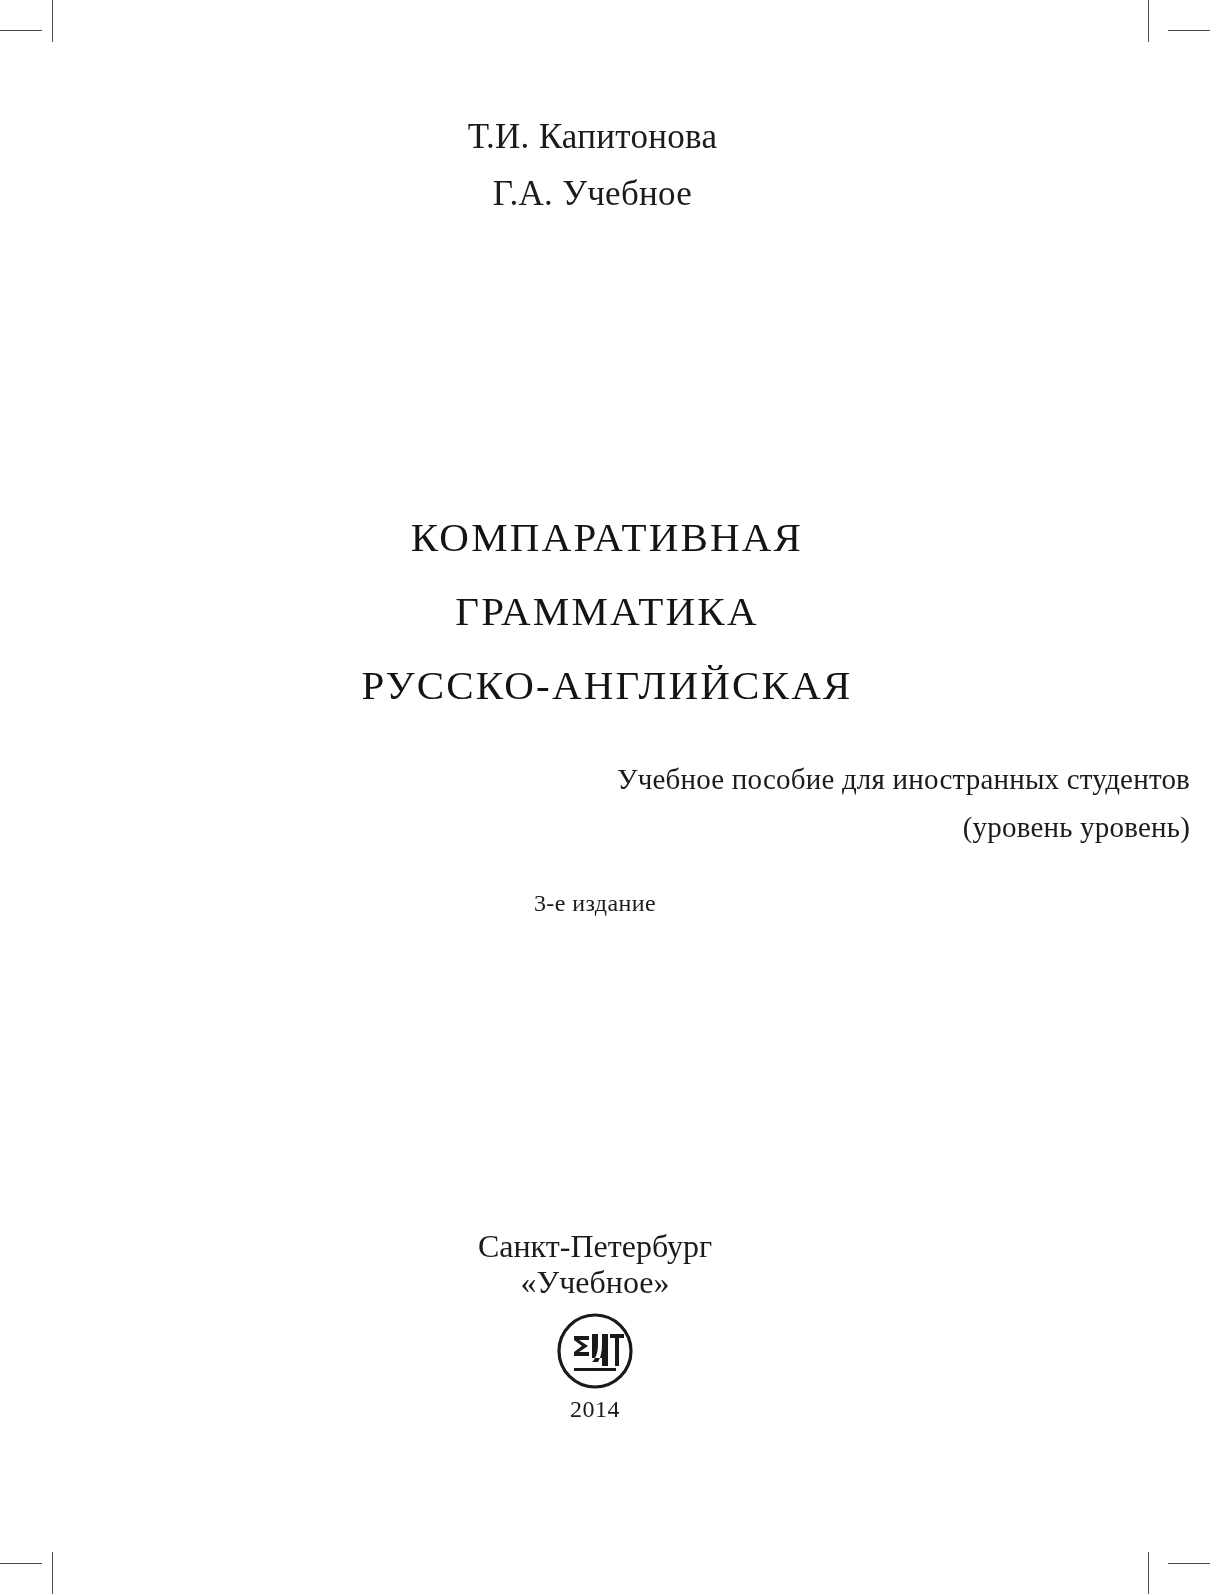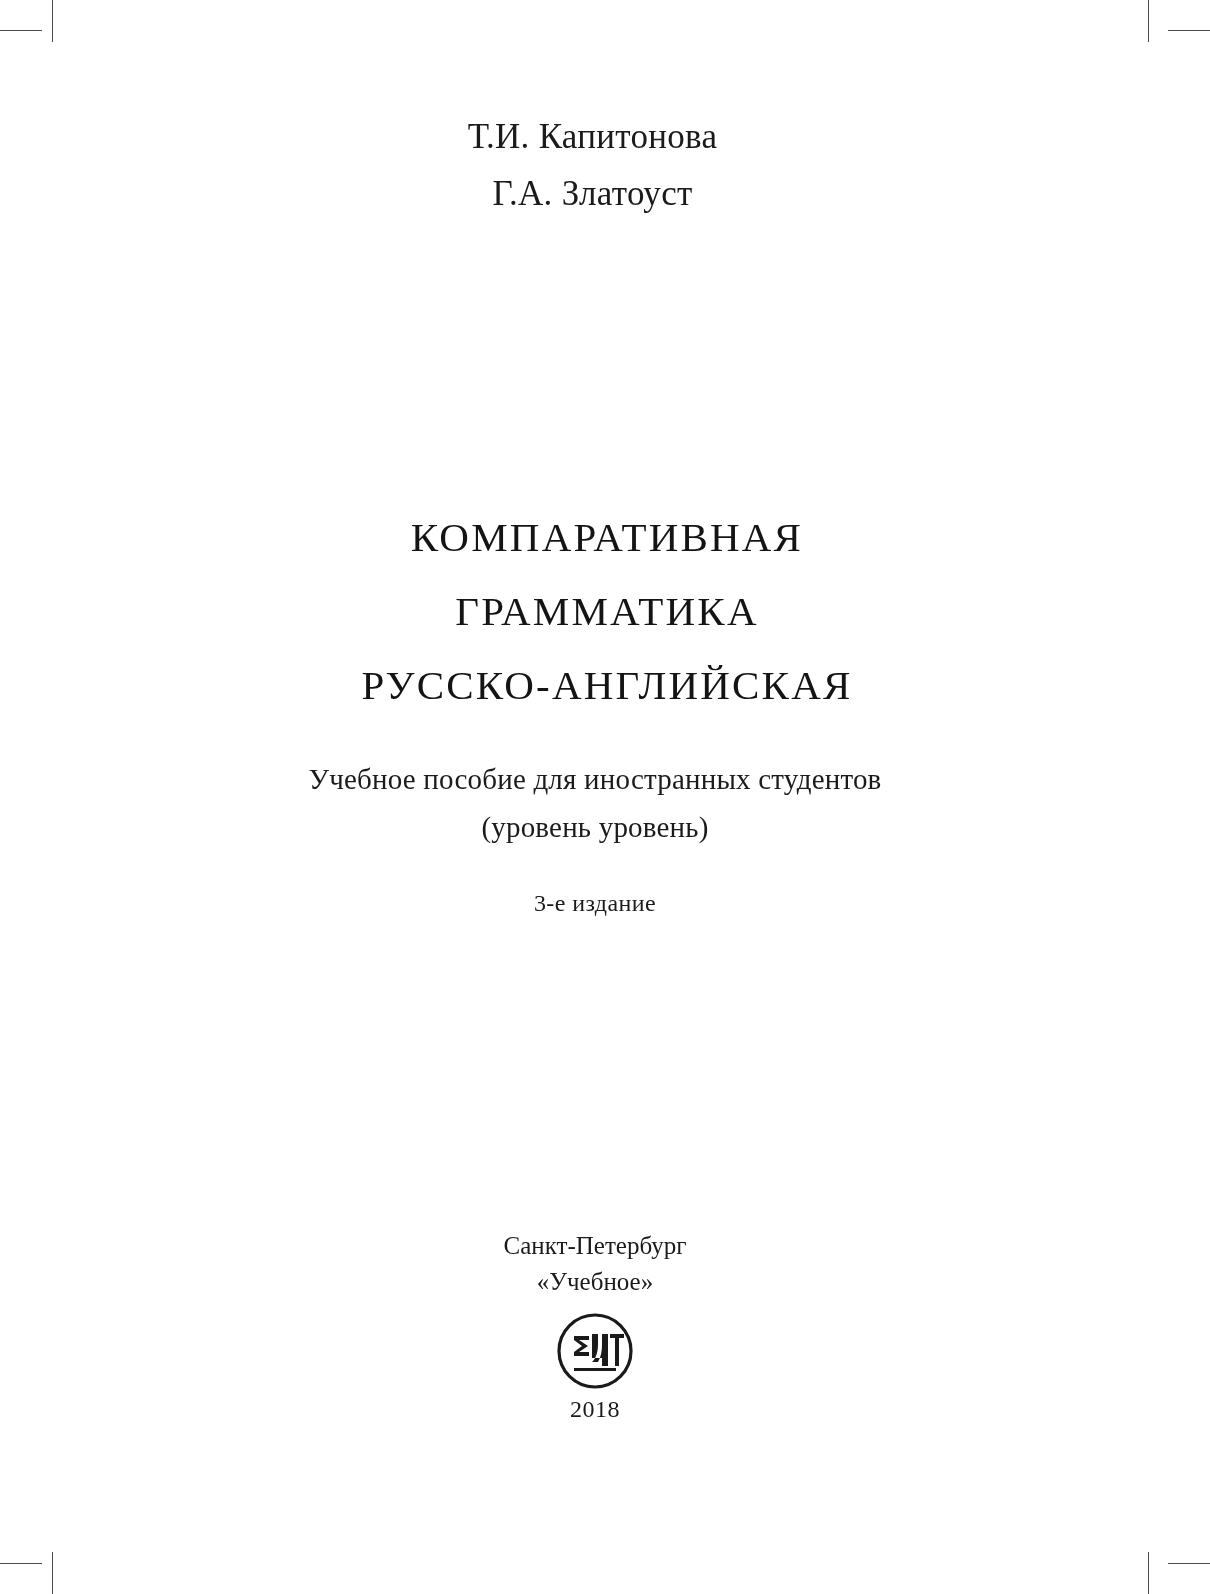--- a/index.html
+++ b/index.html
@@ -71,21 +71,21 @@
     line-height: 74px;
     letter-spacing: 2.2px;
     color: #141414;
   }
 
   .subtitle-block {
     position: absolute;
     left: 0;
     top: 755px;
     width: 1190px;
-    text-align: center;
+    text-align: right;
   }
   .subtitle-line {
     font-size: 29px;
     line-height: 48px;
     letter-spacing: 0.2px;
     color: #1b1b1b;
   }
 
   .edition {
     position: absolute;
@@ -99,21 +99,21 @@
   }
 
   .imprint {
     position: absolute;
     left: 0;
     top: 1228px;
     width: 1190px;
     text-align: center;
   }
   .imprint-line {
-    font-size: 25px;
+    font-size: 32px;
     line-height: 36px;
     color: #1b1b1b;
   }
 
   .logo-wrap {
     position: absolute;
     left: 0;
     top: 1312px;
     width: 1190px;
     text-align: center;
@@ -147,21 +147,21 @@
   <div class="crop h crop-tr-h"></div>
   <div class="crop v crop-bl-v"></div>
   <div class="crop h crop-bl-h"></div>
   <div class="crop v crop-br-v"></div>
   <div class="crop h crop-br-h"></div>
 
   <div class="content">
 
     <div class="authors">
       <div class="author-line">Т.И. Капитонова</div>
-      <div class="author-line">Г.А. Златоуст</div>
+      <div class="author-line">Г.А. Учебное</div>
     </div>
 
     <div class="title-block">
       <div class="title-line">КОМПАРАТИВНАЯ</div>
       <div class="title-line">ГРАММАТИКА</div>
       <div class="title-line">РУССКО-АНГЛИЙСКАЯ</div>
     </div>
 
     <div class="subtitle-block">
       <div class="subtitle-line">Учебное пособие для иностранных студентов</div>
@@ -181,16 +181,16 @@
         <g fill="#1a1a1a">
 
           <path d="M18 24 h15 v4 h-10 l9 6 -9 6 h10 v4 h-15 v-4 l8 -6 -8 -6 z"></path>
           <path d="M36 22 h6 v10 c0 8 -2 14 -6 18 h6 c3 -5 4 -11 4 -18 v-10 h6 v32 h-6 v-8 h-10 z"></path>
           <path d="M54 22 h14 v4 h-5 v28 h-4 v-28 h-5 z"></path>
           <rect x="18" y="56" width="42" height="3"></rect>
         </g>
       </svg>
     </div>
 
-    <div class="year">2018</div>
+    <div class="year">2014</div>
 
   </div>
 </div>
 
 </body></html>

